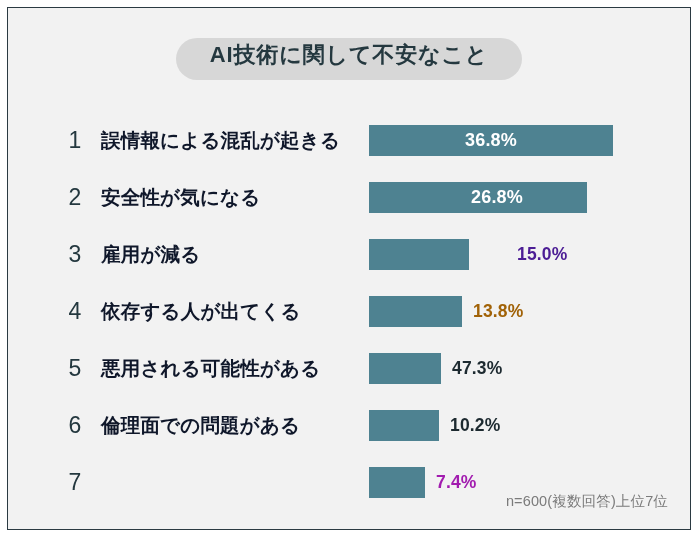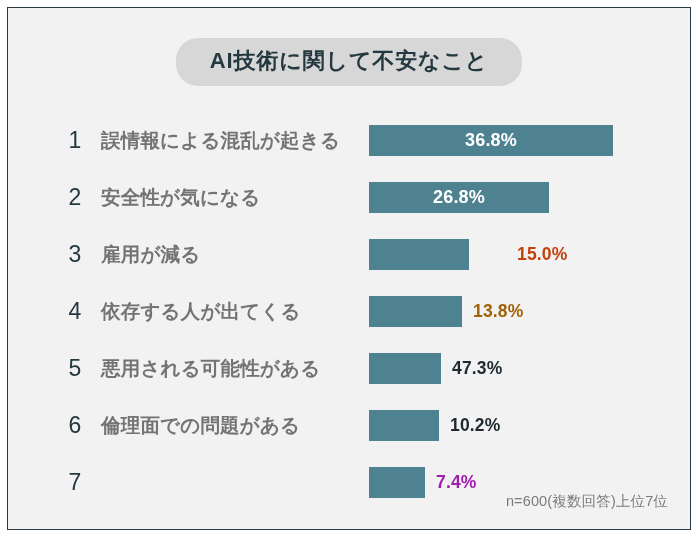--- a/index.html
+++ b/index.html
@@ -31,21 +31,21 @@
     left: 0;
     top: 30px;
     width: 100%;
     text-align: center;
   }
   .title-pill {
     display: inline-block;
     background: #d7d7d7;
     color: #24383f;
     border-radius: 22px;
-    padding: 9px 34px 11px;
+    padding: 3px 34px 11px;
     font-size: 22px;
     font-weight: 700;
     letter-spacing: 0.04em;
     line-height: 1.25;
     white-space: nowrap;
   }
 
   
   .rows {
     position: absolute;
@@ -67,21 +67,21 @@
     font-size: 23px;
     font-weight: 400;
     color: #24383f;
     letter-spacing: 0;
   }
   .label {
     position: absolute;
     left: 93px;
     font-size: 19.5px;
     font-weight: 700;
-    color: #737373;
+    color: #0f172a;
     letter-spacing: 0.01em;
     white-space: nowrap;
   }
 
   .bar-area {
     position: absolute;
     left: 361px;
     right: 0;
     height: 46px;
     display: flex;
@@ -139,32 +139,32 @@
         <div class="bar" style="width: 244px; background: rgb(78, 130, 145);">
           <span class="value-inside" style="color: rgb(255, 255, 255);">36.8%</span>
         </div>
       </div>
     </div>
 
     <div class="row">
       <div class="rank">2</div>
       <div class="label">安全性が気になる</div>
       <div class="bar-area">
-        <div class="bar" style="width: 180px; background: rgb(78, 130, 145);">
+        <div class="bar" style="width: 180px; background: rgb(78, 130, 145); padding-left: 38px;">
           <span class="value-inside" style="color: rgb(255, 255, 255);">26.8%</span>
         </div>
       </div>
     </div>
 
     <div class="row">
       <div class="rank">3</div>
       <div class="label">雇用が減る</div>
       <div class="bar-area">
         <div class="bar" style="width: 100px; background: rgb(78, 130, 145);"></div>
-        <span class="value-outside" style="color: #c2410c; margin-left: 48px;">15.0%</span>
+        <span class="value-outside" style="color: #4c1d95; margin-left: 48px;">15.0%</span>
       </div>
     </div>
 
     <div class="row">
       <div class="rank">4</div>
       <div class="label">依存する人が出てくる</div>
       <div class="bar-area">
         <div class="bar" style="width: 93px; background: rgb(78, 130, 145);"></div>
         <span class="value-outside" style="color: #a16207;">13.8%</span>
       </div>

